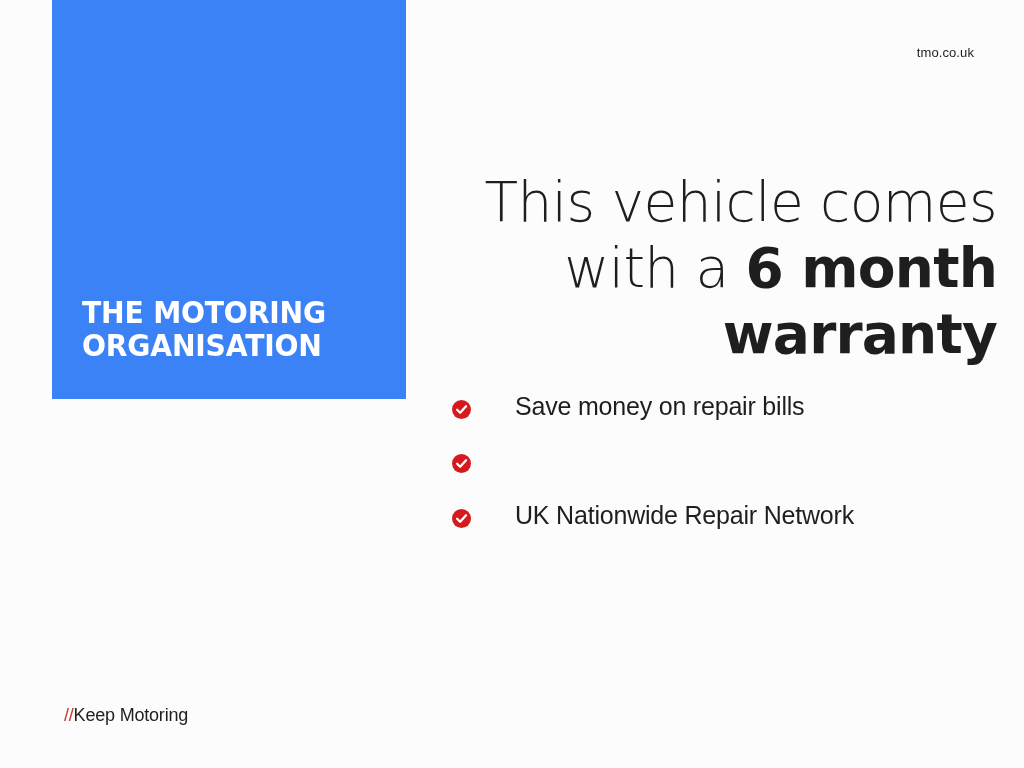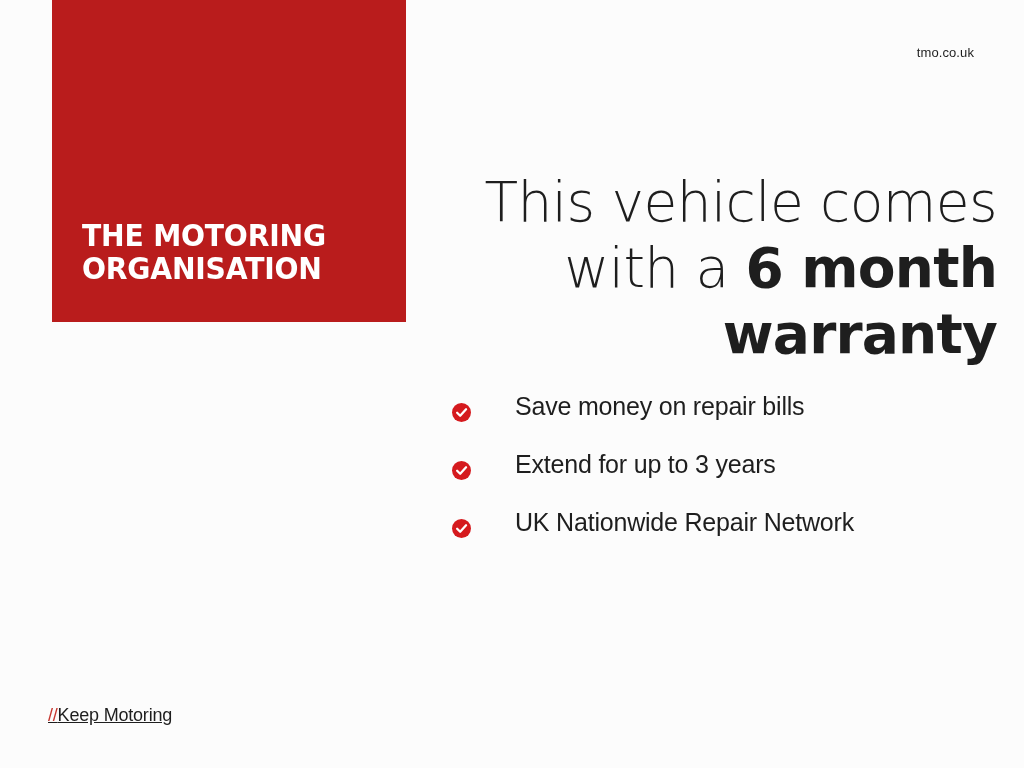--- a/index.html
+++ b/index.html
@@ -33,22 +33,22 @@
     letter-spacing: 0.1px;
     white-space: nowrap;
   }
 
   
   .logo-block {
     position: absolute;
     left: 52px;
     top: 0px;
     width: 354px;
-    height: 322px;
-    background: #b91c1c;
+    height: 399px;
+    background: #3b82f6;
   }
   .logo-wordmark {
     position: absolute;
     left: 30px;
     bottom: 36px;
     width: 300px;
     color: #ffffff;
     font-family: "DejaVu Sans", sans-serif;
     font-weight: 700;
     font-size: 30px;
@@ -87,21 +87,21 @@
     left: 452px;
     top: 390px;
     width: 540px;
     list-style: none;
     margin: 0;
     padding: 0;
   }
   .benefit-row {
     position: relative;
     display: flex;
-    align-items: flex-end;
+    align-items: center;
     margin-bottom: 26px;
   }
   .benefit-row:last-child {
     margin-bottom: 0;
   }
   .check-icon {
     flex: 0 0 auto;
     width: 19px;
     height: 19px;
     margin-top: 6px;
@@ -116,28 +116,27 @@
     font-size: 25px;
     line-height: 32px;
     color: #1e1e1e;
     letter-spacing: -0.2px;
     font-weight: 400;
   }
 
   
   .footer-left {
     position: absolute;
-    left: 48px;
+    left: 64px;
     bottom: 44px;
     font-size: 18px;
     line-height: 1;
     color: #1e1e1e;
     letter-spacing: -0.2px;
     white-space: nowrap;
-    text-decoration: underline;
   }
   .footer-left .slashes {
     color: #c6362f;
     font-weight: 400;
   }
   .footer-right {
     position: absolute;
     right: 50px;
     bottom: 46px;
     font-size: 15.5px;
@@ -175,21 +174,20 @@
       <span class="benefit-text">Save money on repair bills</span>
     </li>
 
     <li class="benefit-row">
       <span class="check-icon">
         <svg viewBox="0 0 20 20" xmlns="http://www.w3.org/2000/svg">
           <circle cx="10" cy="10" r="10" fill="#d51a1e"></circle>
           <path d="M5.4 10.2 L8.6 13.4 L14.8 6.6" fill="none" stroke="#ffffff" stroke-width="2.4" stroke-linecap="round" stroke-linejoin="round"></path>
         </svg>
       </span>
-      <span class="benefit-text">Extend for up to 3 years</span>
     </li>
 
 
     <li class="benefit-row">
       <span class="check-icon">
         <svg viewBox="0 0 20 20" xmlns="http://www.w3.org/2000/svg">
           <circle cx="10" cy="10" r="10" fill="#d51a1e"></circle>
           <path d="M5.4 10.2 L8.6 13.4 L14.8 6.6" fill="none" stroke="#ffffff" stroke-width="2.4" stroke-linecap="round" stroke-linejoin="round"></path>
         </svg>
       </span>

